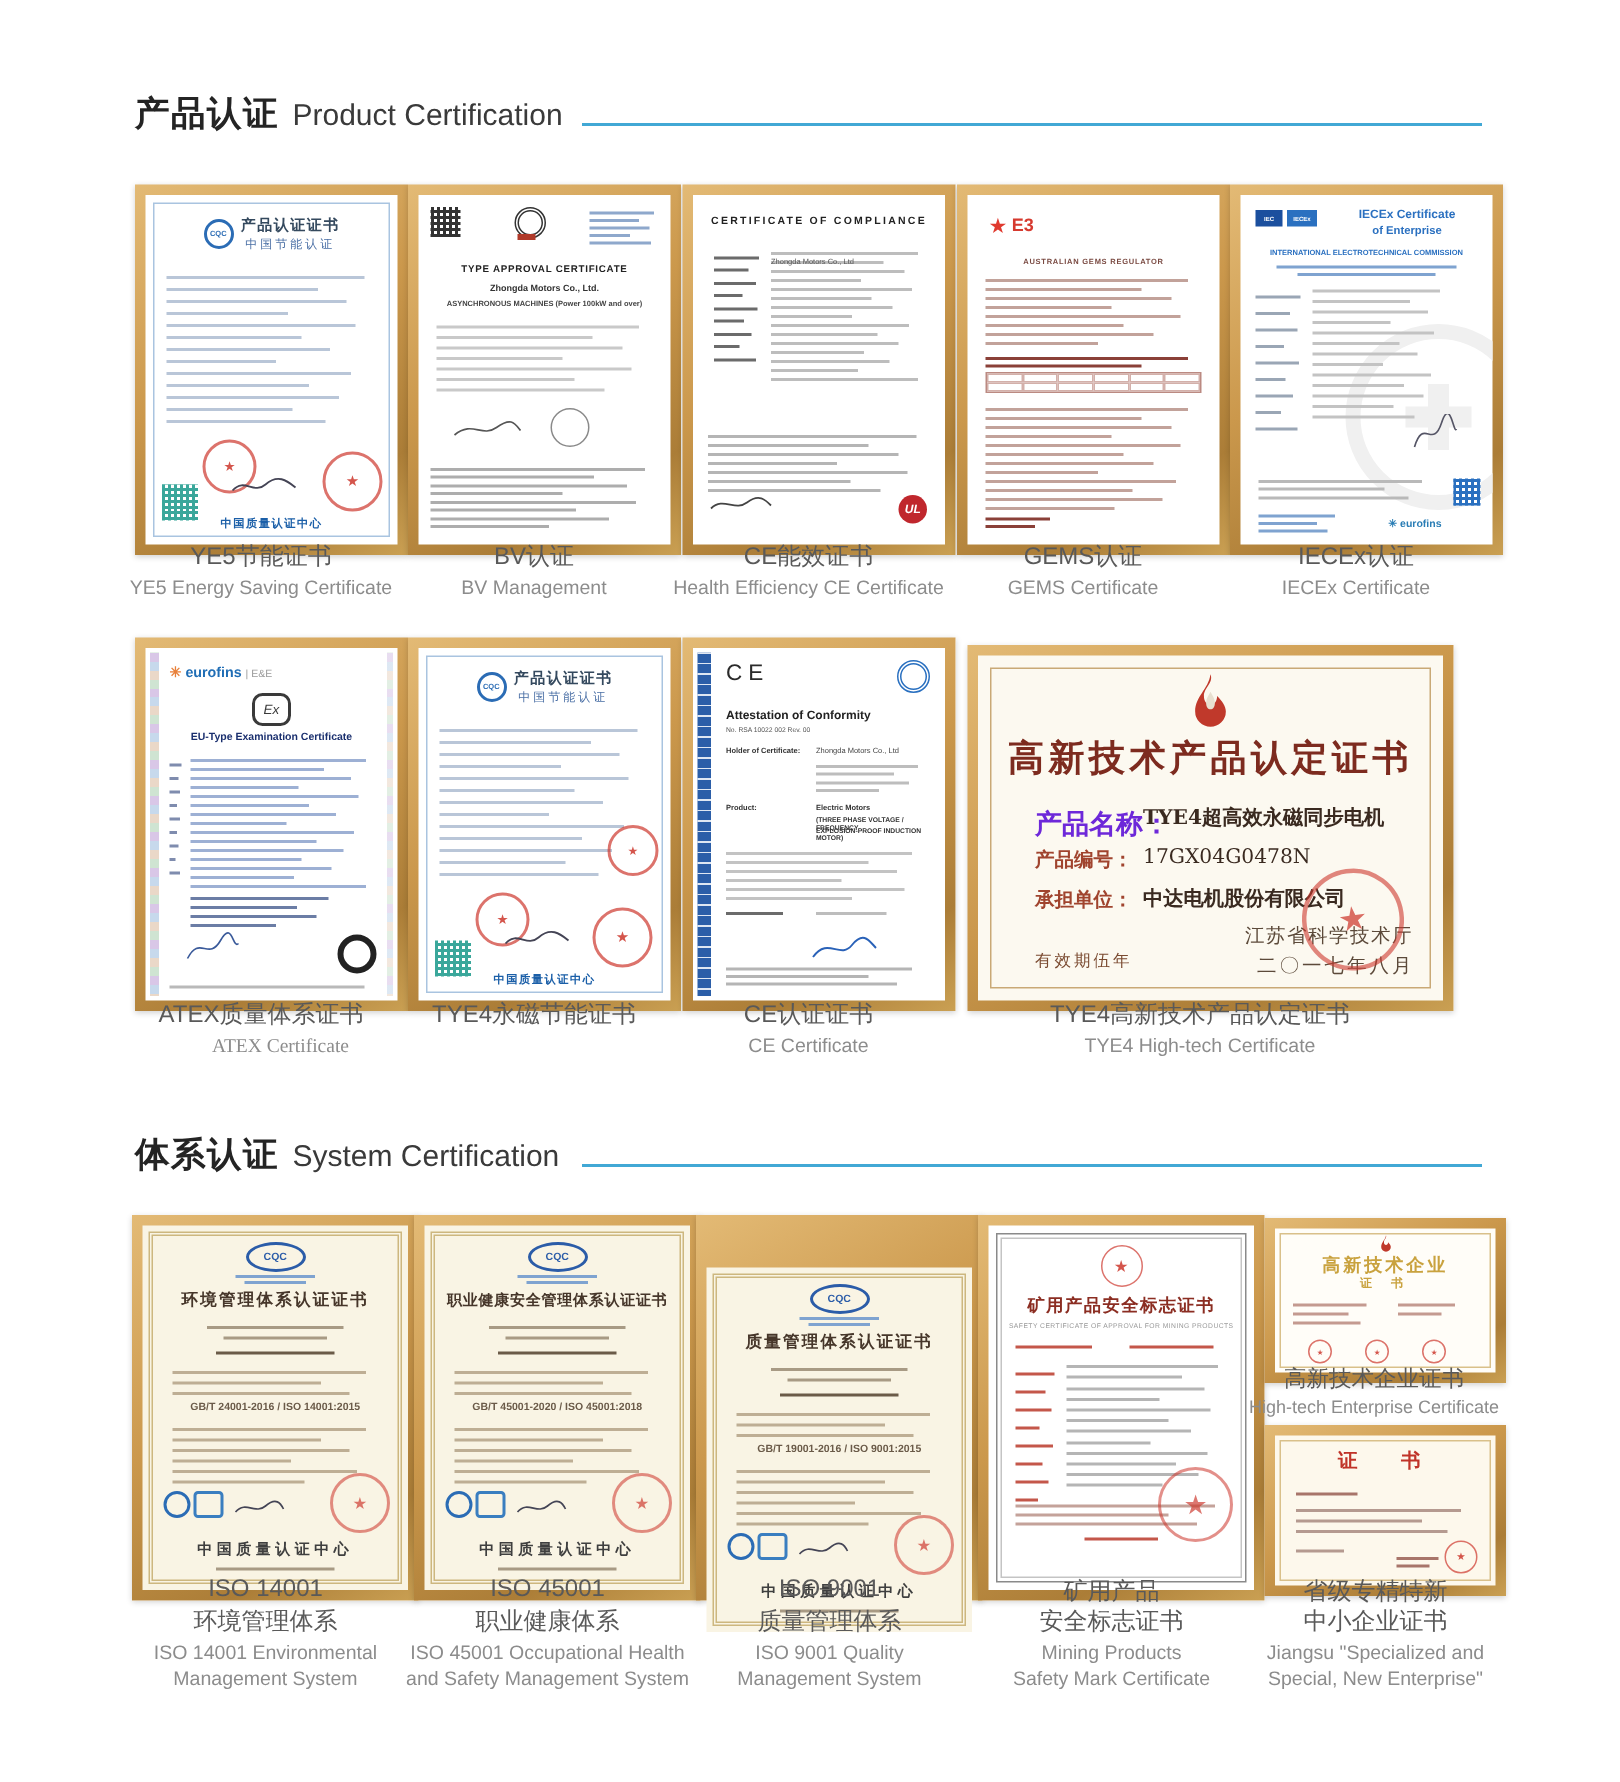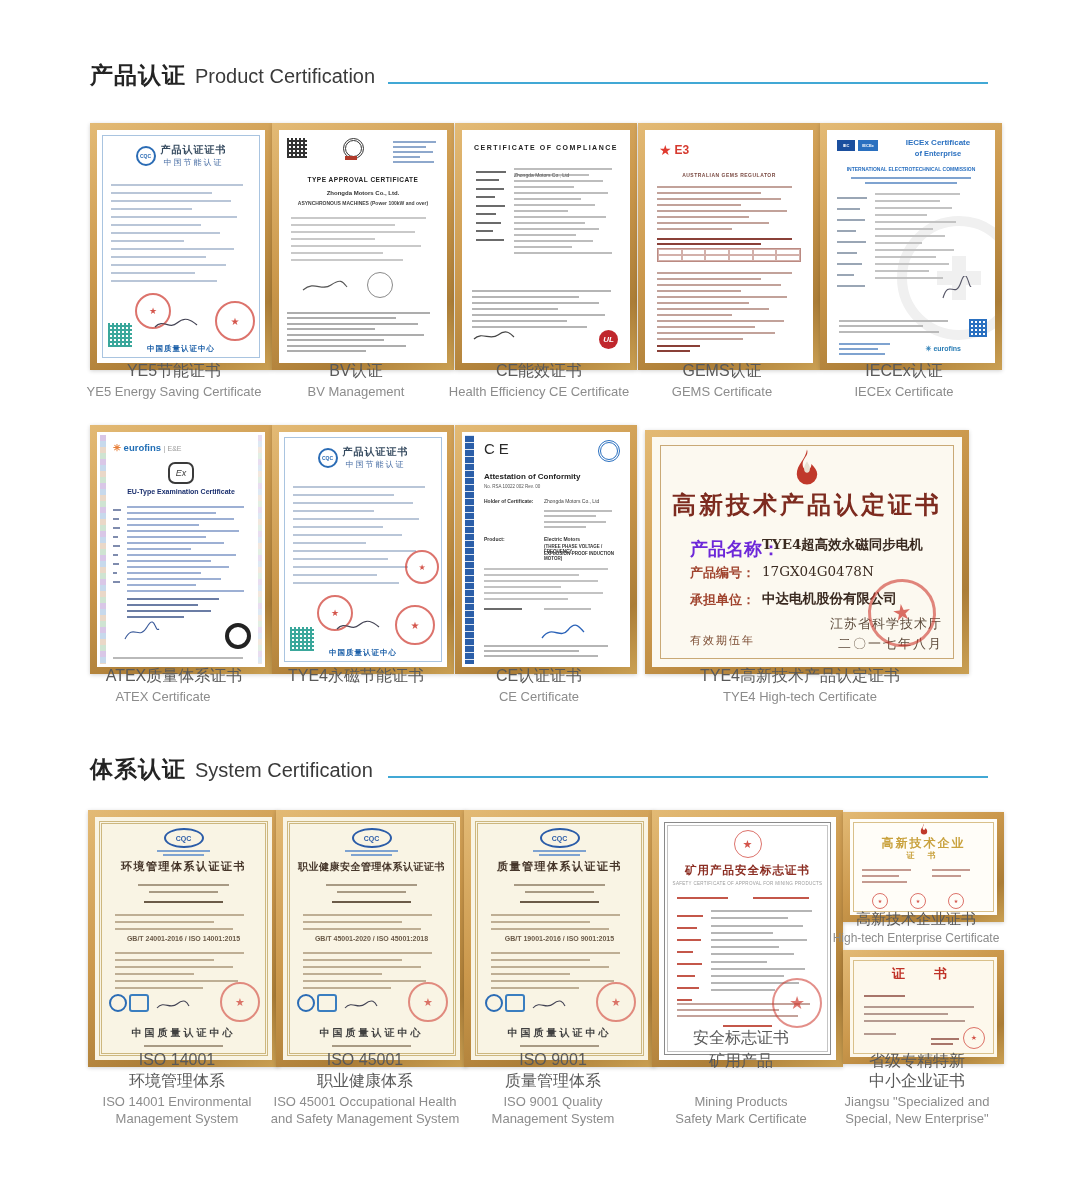--- a/index.html
+++ b/index.html
@@ -445,21 +445,21 @@
       <div class="serif abs" style="left:38px;top:154px;font-size:13px;color:#a0442e;font-weight:bold;">承担单位：</div>
       <div class="serif abs" style="left:110px;top:153px;font-size:13.5px;color:#3a2a20;font-weight:bold;">中达电机股份有限公司</div>
       <div class="serif abs" style="left:38px;top:196px;font-size:11px;color:#7a4a30;letter-spacing:2px;">有效期伍年</div>
       <div class="serif abs" style="left:178px;top:178px;font-size:13px;color:#5c4a3a;letter-spacing:1px;">江苏省科学技术厅</div>
       <div class="serif abs" style="left:186px;top:198px;font-size:13px;color:#5c4a3a;letter-spacing:2px;">二〇一七年八月</div>
       <div class="seal" style="right:26px;top:142px;width:62px;height:62px;border-width:3px;font-size:22px;transform:rotate(-8deg);opacity:.85;">★</div>
     </div>
   </div>
 
   <div class="lbl-zh" style="left:79px;top:666px;width:190px;">ATEX质量体系证书</div>
-  <div class="lbl-en" style="left:68px;top:688px;width:190px;">ATEX Certificate</div>
+  <div class="lbl-en" style="left:92px;top:688px;width:190px;font-family:Liberation Serif, serif;">ATEX Certificate</div>
   <div class="lbl-zh" style="left:261px;top:666px;width:190px;">TYE4永磁节能证书</div>
   <div class="lbl-zh" style="left:444px;top:666px;width:190px;">CE认证证书</div>
   <div class="lbl-en" style="left:444px;top:688px;width:190px;">CE Certificate</div>
   <div class="lbl-zh" style="left:690px;top:666px;width:220px;">TYE4高新技术产品认定证书</div>
   <div class="lbl-en" style="left:690px;top:688px;width:220px;">TYE4 High-tech Certificate</div>
 
   <div class="sec-head" style="left:90px;top:754px;">
     <span class="sec-zh">体系认证</span>
     <span class="sec-en">System Certification</span>
   </div>
@@ -545,21 +545,21 @@
         </svg>
       <div class="seal" style="right:12px;bottom:38px;width:36px;height:36px;font-size:11px;opacity:.8;">★</div>
       <div class="abs" style="left:0;right:0;bottom:20px;text-align:center;font-size:10px;font-weight:bold;color:#3f3f3f;letter-spacing:3px;">中国质量认证中心</div>
       <div class="lines center" style="left:46px;right:46px;bottom:13px;--lc:#a89a84;--gap:3px;">
           <i style="width: 94%;"></i>
         </div>
     </div>
   </div>
 
   <div class="cert" style="left:464px;top:810px;width:177px;height:243px;">
-    <div class="cin" style="background:#f9f4e4;">
+    <div class="cin" style="background:#f9f4e4;margin-top:28px;">
       <div class="inframe" style="inset:4px;border:3px double #cdb77f;"></div>
       <div class="oval" style="position:absolute;left:50%;top:11px;transform:translateX(-50%);width:36px;height:16px;font-size:7px;">CQC</div>
       <div class="lines center" style="left:60px;right:60px;top:30px;--lc:#7fa3d0;--gap:2.5px;">
           <i style="width: 94%;"></i>
           <i style="width: 72%;"></i>
         </div>
       <div class="serif abs" style="left:0;right:0;top:42px;text-align:center;font-size:11px;font-weight:bold;color:#46362a;letter-spacing:1.5px;">质量管理体系认证证书</div>
       <div class="lines center" style="left:40px;right:40px;top:62px;--lc:#a89a84;--gap:5px;">
           <i style="width: 94%;"></i>
           <i style="width: 72%;"></i>
@@ -697,20 +697,20 @@
 
   <div class="lbl-zh" style="left:270px;top:1051px;width:190px;">ISO 45001</div>
   <div class="lbl-zh" style="left:270px;top:1071px;width:190px;">职业健康体系</div>
   <div class="lbl-en" style="left:260px;top:1093px;width:210px;"><span>ISO 45001 Occupational Health</span><br><span>and Safety Management System</span></div>
 
   <div class="lbl-zh" style="left:458px;top:1051px;width:190px;">ISO 9001</div>
   <div class="lbl-zh" style="left:458px;top:1071px;width:190px;">质量管理体系</div>
   <div class="lbl-en" style="left:458px;top:1093px;width:190px;"><span>ISO 9001 Quality</span><br><span>Management System</span></div>
 
   <div class="lbl-zh" style="left:646px;top:1051px;width:190px;">矿用产品</div>
-  <div class="lbl-zh" style="left:646px;top:1028px;width:190px;">安全标志证书</div>
+  <div class="lbl-zh" style="left:646px;top:1071px;width:190px;">安全标志证书</div>
   <div class="lbl-en" style="left:646px;top:1093px;width:190px;"><span>Mining Products</span><br><span>Safety Mark Certificate</span></div>
 
   <div class="lbl-zh" style="left:822px;top:1051px;width:190px;">省级专精特新</div>
   <div class="lbl-zh" style="left:822px;top:1071px;width:190px;">中小企业证书</div>
   <div class="lbl-en" style="left:822px;top:1093px;width:190px;"><span>Jiangsu "Specialized and</span><br><span>Special, New Enterprise"</span></div>
 
 </div>
 
 </body></html>

